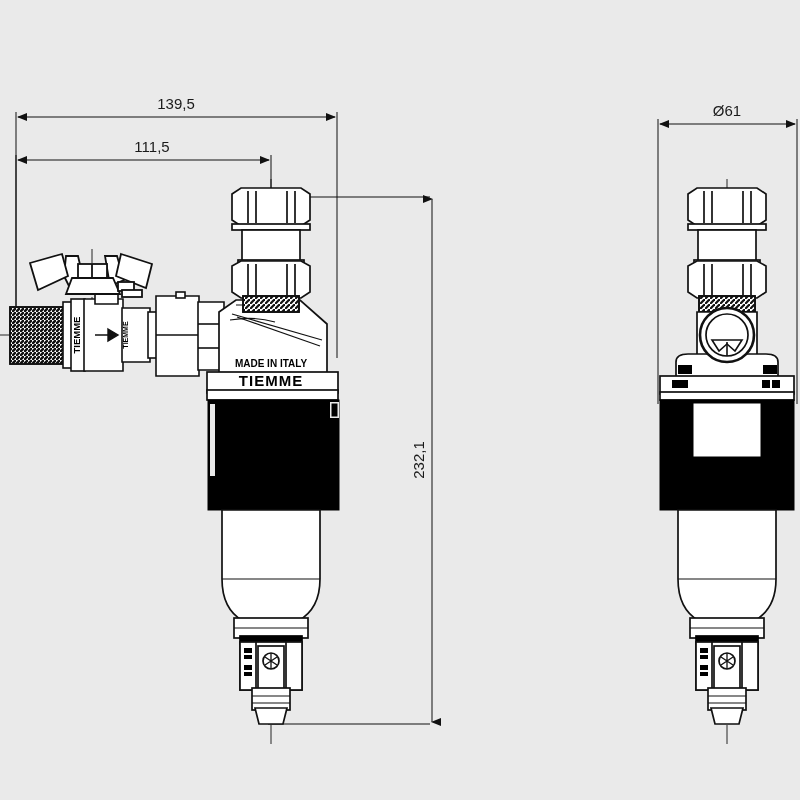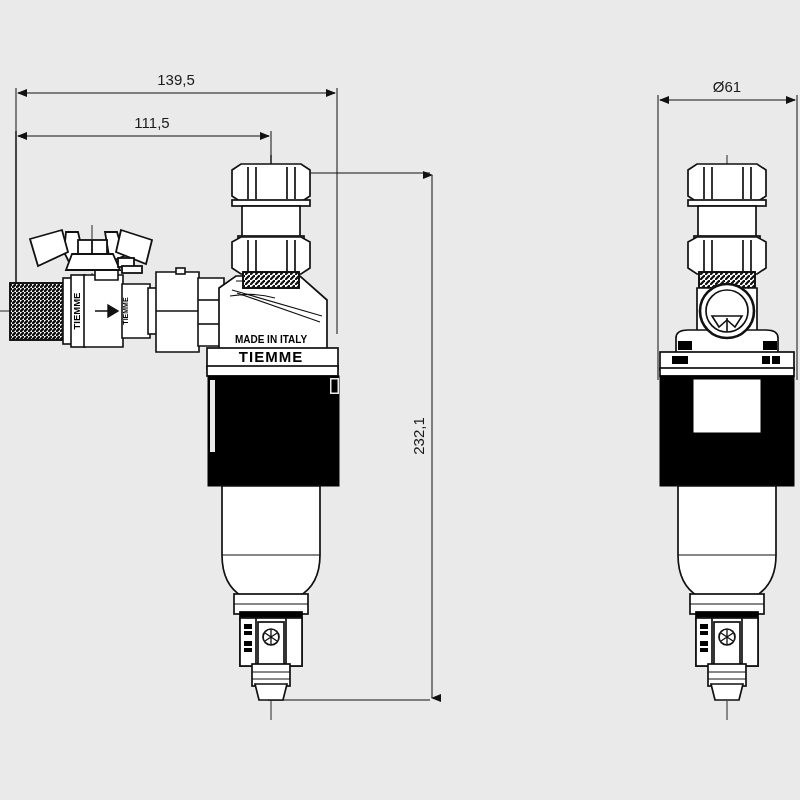--- a/index.html
+++ b/index.html
@@ -11,20 +11,21 @@
     width: 800px;
     height: 800px;
     overflow: hidden;
     font-family: "Liberation Sans", sans-serif;
   }
   #drawing-root {
     position: relative;
     width: 800px;
     height: 560px;
     background: #eaeaea;
+    margin-top: 24px;
   }
   svg.tech-drawing {
     display: block;
     width: 800px;
     height: 800px;
     background: #eaeaea;
   }
   .dim-text {
     font-family: "Liberation Sans", sans-serif;
     font-size: 15px;

